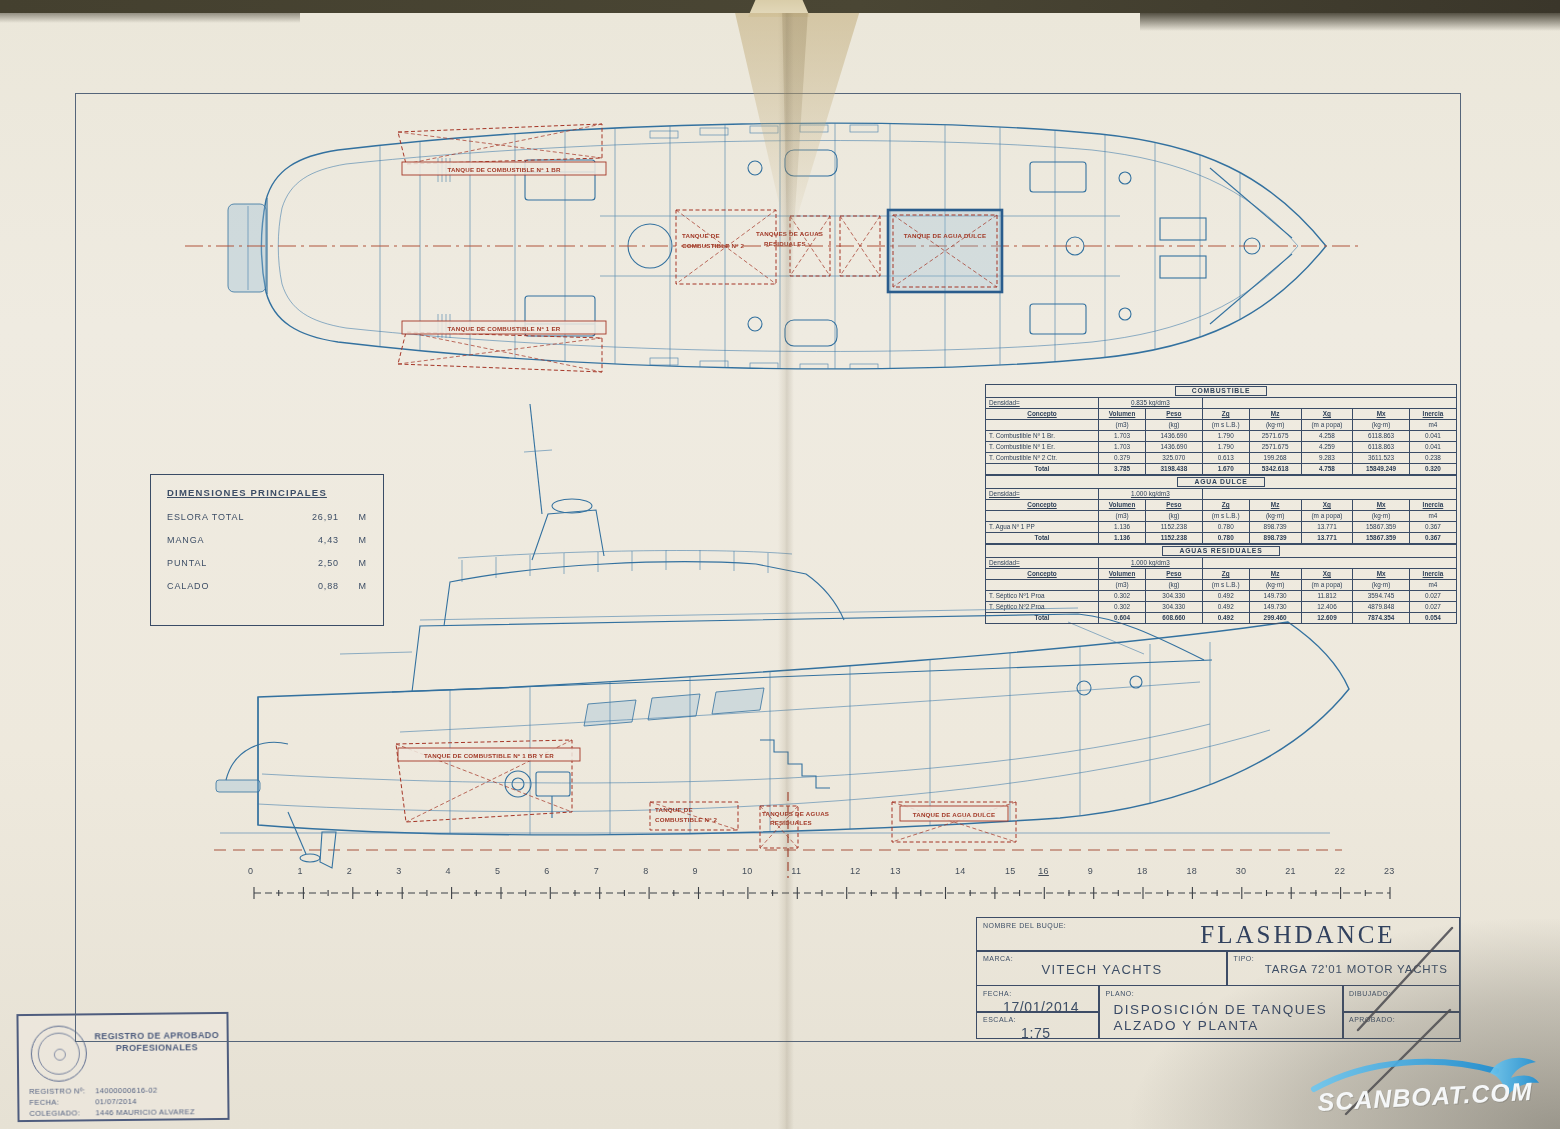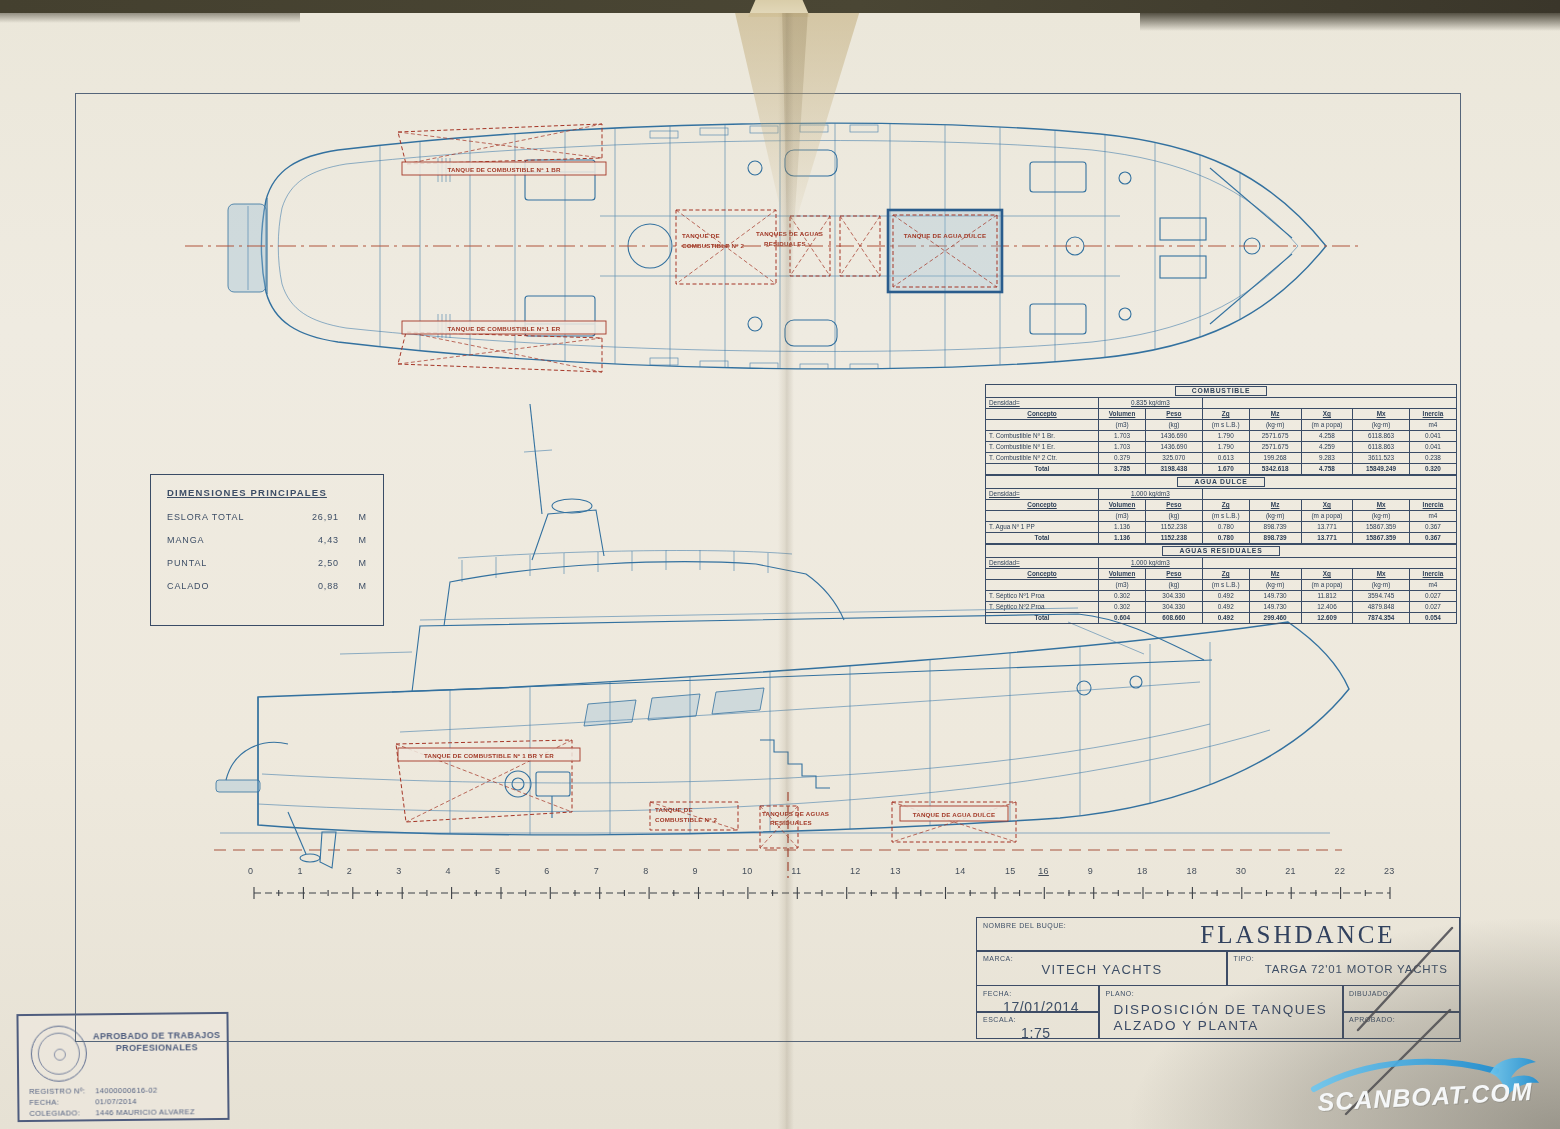--- a/index.html
+++ b/index.html
@@ -660,21 +660,21 @@
   <svg class="sig">
     <line x1="28" y1="112" x2="122" y2="10" stroke="#494951" stroke-width="2.4" stroke-linecap="round" opacity=".85"></line>
     <line x1="16" y1="196" x2="120" y2="92" stroke="#494951" stroke-width="2.4" stroke-linecap="round" opacity=".85"></line>
   </svg>
 
   <div class="stamp">
     <div class="seal">
         <div class="seal-dot"></div>
       </div>
     <div class="stamp-title">
-      <div>APROBADO DE TRABAJOS</div>
+      <div>REGISTRO DE APROBADO</div>
       <div>PROFESIONALES</div>
     </div>
     <div class="stamp-rows">
       <div><span class="lb">REGISTRO Nº:</span><span>14000000616-02</span></div>
       <div><span class="lb">FECHA:</span><span>01/07/2014</span></div>
       <div><span class="lb">COLEGIADO:</span><span>1446 MAURICIO ALVAREZ</span></div>
     </div>
   </div>
 
   <div class="corner-tl"></div>

